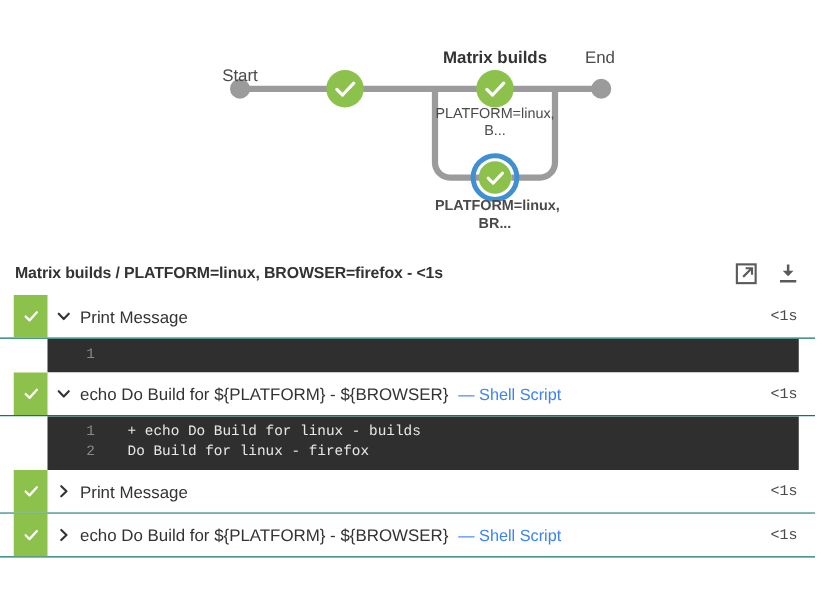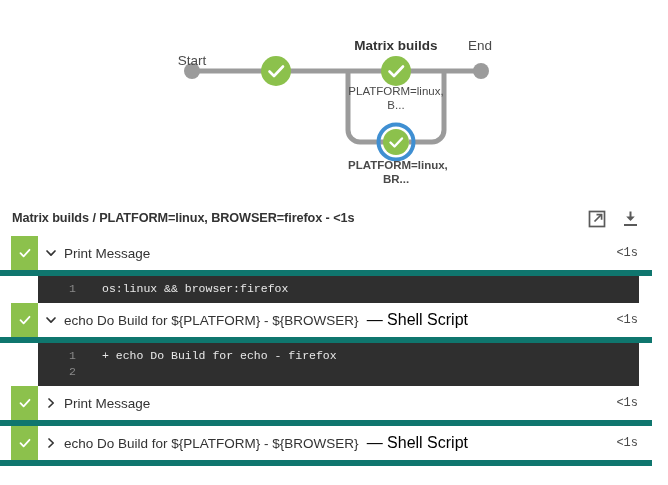--- a/index.html
+++ b/index.html
@@ -81,21 +81,21 @@
     display: block;
     cursor: pointer;
   }
 
   .log-row {
     position: relative;
     display: flex;
     align-items: stretch;
     height: 34px;
     background: #ffffff;
-    border-bottom: 6px solid #0f766e;
+    border-bottom: 1px solid #0f766e;
   }
   .status-cell {
     width: 27px;
     margin-left: 11px;
     background: #8cc14c;
     display: flex;
     align-items: center;
     justify-content: center;
     flex: 0 0 auto;
   }
@@ -111,22 +111,22 @@
     display: flex;
     align-items: center;
     font-size: 13.5px;
     color: #333333;
     flex: 1 1 auto;
     min-width: 0;
     white-space: nowrap;
     overflow: hidden;
   }
   .row-sub {
-    color: #000000;
-    font-size: 16px;
+    color: #3b82f6;
+    font-size: 13px;
     margin-left: 8px;
   }
   .row-time {
     display: flex;
     align-items: center;
     font-size: 12px;
     color: #4a4a4a;
     padding-right: 14px;
     flex: 0 0 auto;
     font-family: Liberation Mono, monospace;
@@ -244,21 +244,20 @@
       <span>Print Message</span>
       <span class="row-sub"></span>
     </div>
     <div class="row-time">&lt;1s</div>
   </div>
 
   <div class="console">
     <div class="console-inner">
       <div class="console-line">
         <span class="console-num">1</span>
-        <span class="console-text">os:linux &amp;&amp; browser:firefox</span>
       </div>
     </div>
   </div>
 
   <div class="log-row">
     <div class="status-cell">
       <svg width="14" height="14" viewBox="0 0 14 14">
         <path d="M 2.5 7.2 L 5.6 10.3 L 11.5 3.8" fill="none" stroke="#ffffff" stroke-width="1.8" stroke-linecap="round" stroke-linejoin="round"></path>
       </svg>
     </div>
@@ -271,24 +270,25 @@
       <span>echo Do Build for ${PLATFORM} - ${BROWSER}</span>
       <span class="row-sub">— Shell Script</span>
     </div>
     <div class="row-time">&lt;1s</div>
   </div>
 
   <div class="console">
     <div class="console-inner">
       <div class="console-line">
         <span class="console-num">1</span>
-        <span class="console-text">+ echo Do Build for echo - firefox</span>
+        <span class="console-text">+ echo Do Build for linux - builds</span>
       </div>
       <div class="console-line">
         <span class="console-num">2</span>
+        <span class="console-text">Do Build for linux - firefox</span>
       </div>
     </div>
   </div>
 
   <div class="log-row">
     <div class="status-cell">
       <svg width="14" height="14" viewBox="0 0 14 14">
         <path d="M 2.5 7.2 L 5.6 10.3 L 11.5 3.8" fill="none" stroke="#ffffff" stroke-width="1.8" stroke-linecap="round" stroke-linejoin="round"></path>
       </svg>
     </div>

